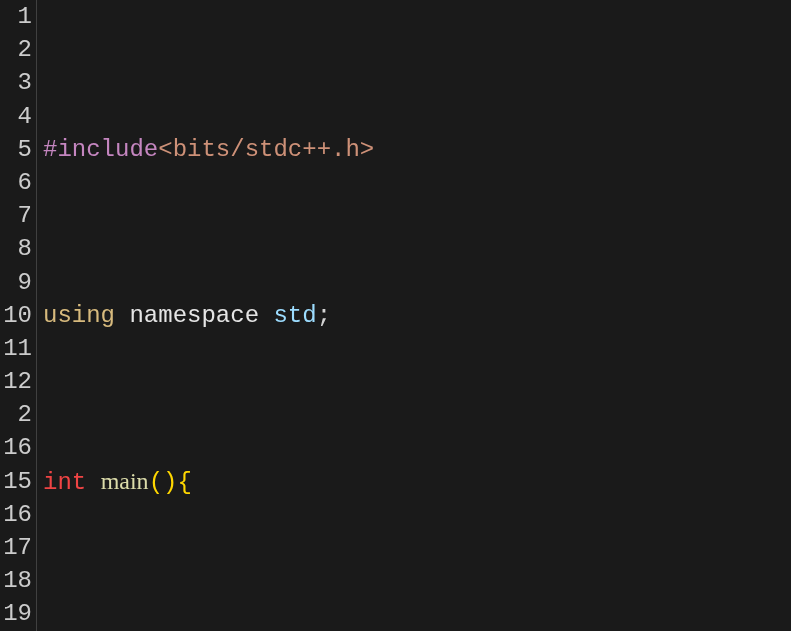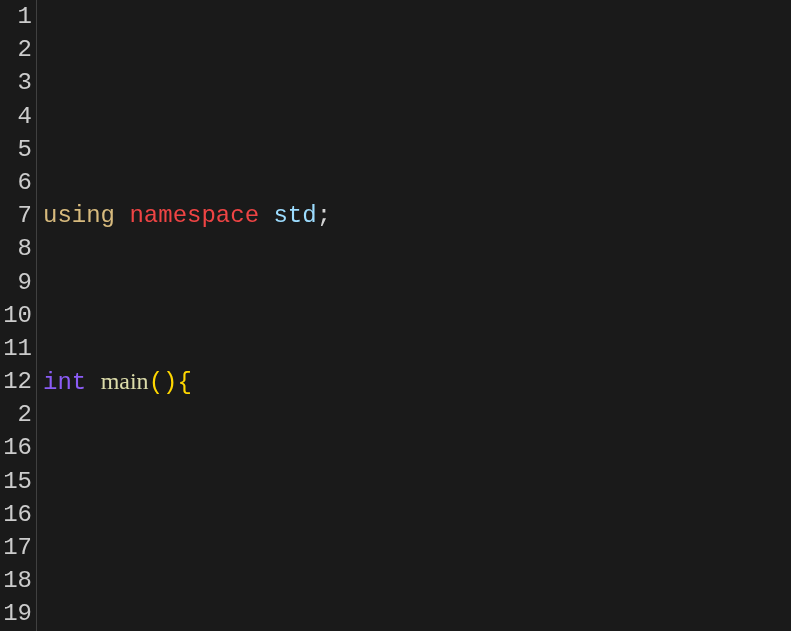--- a/index.html
+++ b/index.html
@@ -35,23 +35,23 @@
   .code {
     padding-left: 6px;
     white-space: pre;
     color: #d4d4d4;
   }
   .code .line {
     height: 33.2px;
   }
   .tk-preproc   { color: #c586c0; }
   .tk-angle     { color: #ce9178; }
-  .tk-keyword   { color: #ef4444; text-align: right; }
+  .tk-keyword   { color: #e5e5e5; text-align: right; }
   .tk-keyword2  { color: #d7ba7d; margin-top: 15px; }
-  .tk-type      { color: #8b5cf6; }
+  .tk-type      { color: #ef4444; }
   .tk-ident     { color: #9cdcfe; }
   .tk-func      { color: #dcdcaa; font-family: Liberation Serif, serif; }
   .tk-punc      { color: #d4d4d4; }
   .tk-paren     { color: #ffd700; }
   .tk-brace     { color: #ffd700; }
 </style>
 </head>
 <body>
 
 <div class="editor">
@@ -73,20 +73,21 @@
     <div>15</div>
     <div>16</div>
     <div>17</div>
     <div>18</div>
     <div>19</div>
   </div>
 
   <div class="code">
 
     
+    <div class="line"><span class="tk-preproc">#include</span><span class="tk-angle">&lt;</span><span class="tk-angle">bits/stdc++.h</span><span class="tk-angle">&gt;</span></div>
 
     
     <div class="line"><span class="tk-keyword2">using</span><span> </span><span class="tk-keyword">namespace</span><span> </span><span class="tk-ident">std</span><span class="tk-punc">;</span></div>
 
     
     <div class="line"><span class="tk-type">int</span><span> </span><span class="tk-func">main</span><span class="tk-paren">(</span><span class="tk-paren">)</span><span class="tk-brace">{</span></div>
 
     
     <div class="line"></div>
 

